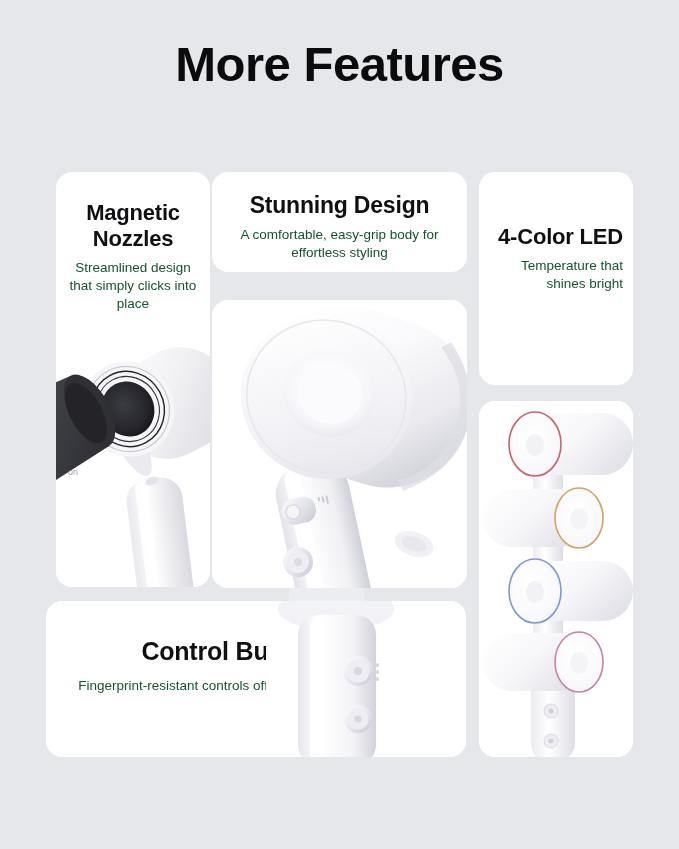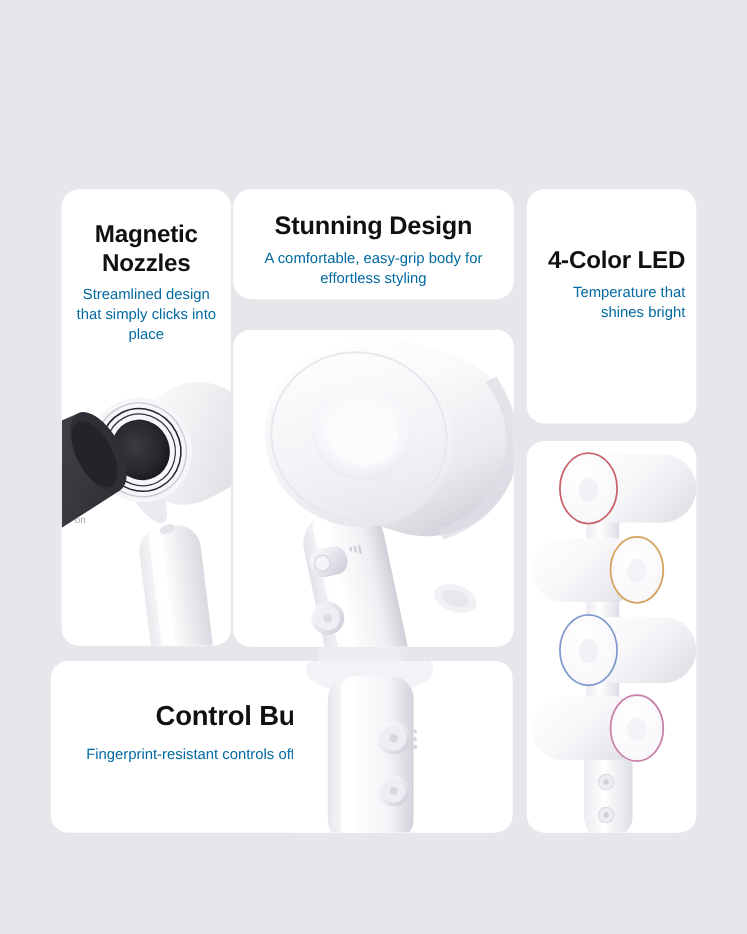--- a/index.html
+++ b/index.html
@@ -49,21 +49,21 @@
   .card-title {
     font-size: 23px;
     font-weight: 700;
     color: #101013;
     line-height: 1.18;
     letter-spacing: -0.2px;
   }
   .card-sub {
     margin-top: 7px;
     font-size: 13.5px;
-    color: #0369a1;
+    color: #14532d;
     line-height: 1.32;
     font-weight: 400;
   }
 
   
   #card-magnetic   { left: 46px;  top: 172px; width: 154px; height: 415px; margin-left: 10px; }
   #card-stunning   { left: 212px; top: 172px; width: 255px; height: 100px; }
   #card-hero       { left: 212px; top: 300px; width: 255px; height: 288px; }
   #card-led        { left: 479px; top: 172px; width: 154px; height: 213px; }
   #card-ledphoto   { left: 479px; top: 401px; width: 154px; height: 356px; }
@@ -106,20 +106,21 @@
     width: 255px;
     height: 16px;
     overflow: hidden;
   }
 </style>
 </head>
 <body style="background: rgb(230, 231, 234);">
 
 <div class="page">
 
+  <div class="page-title">More Features</div>
 
   <div class="card" id="card-magnetic">
     <div class="card-head">
       <div class="card-title">Magnetic Nozzles</div>
       <div class="card-sub">Streamlined design that simply clicks into place</div>
     </div>
     <div class="photo" style="height:260px;">
       <svg width="154" height="260" viewBox="0 0 154 260">
         <defs>
           <linearGradient id="mgBodyG" x1="0" y1="0" x2="1" y2="1">

